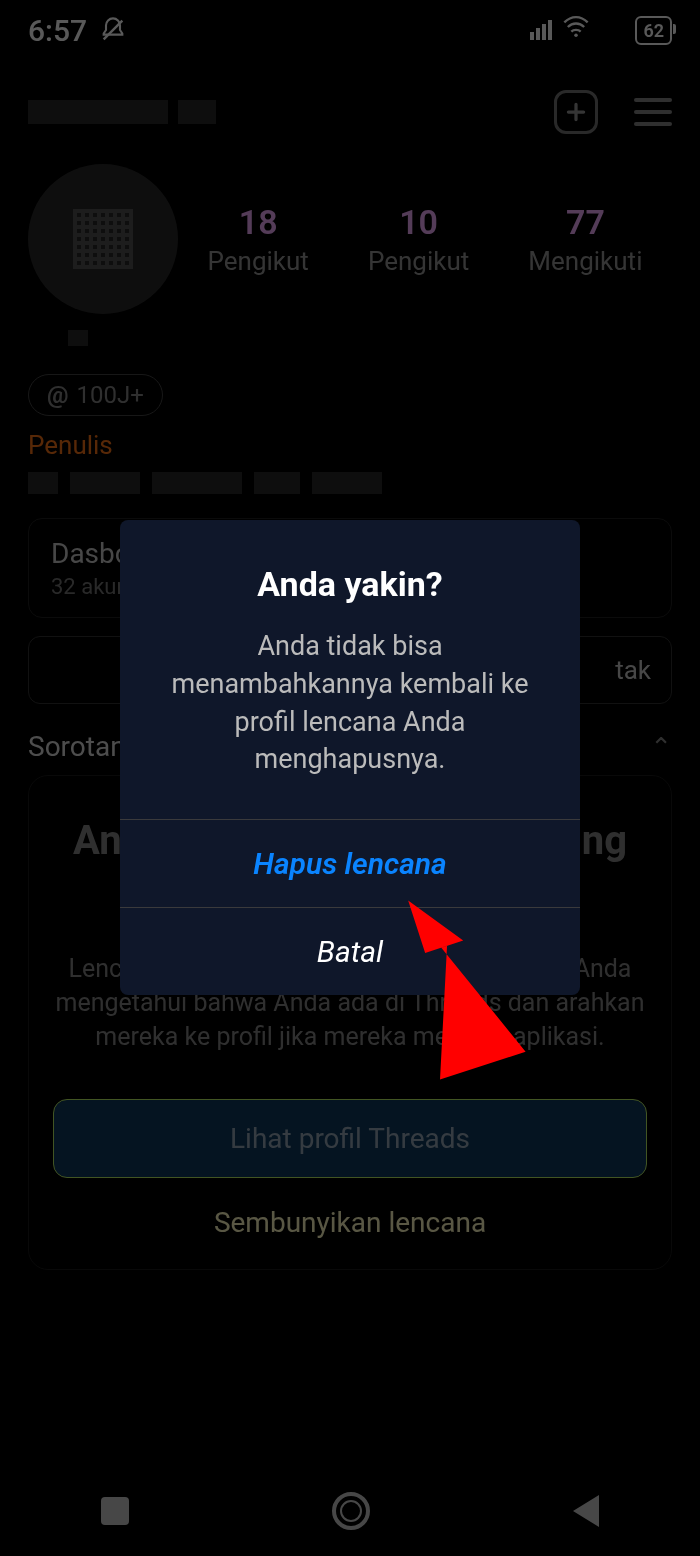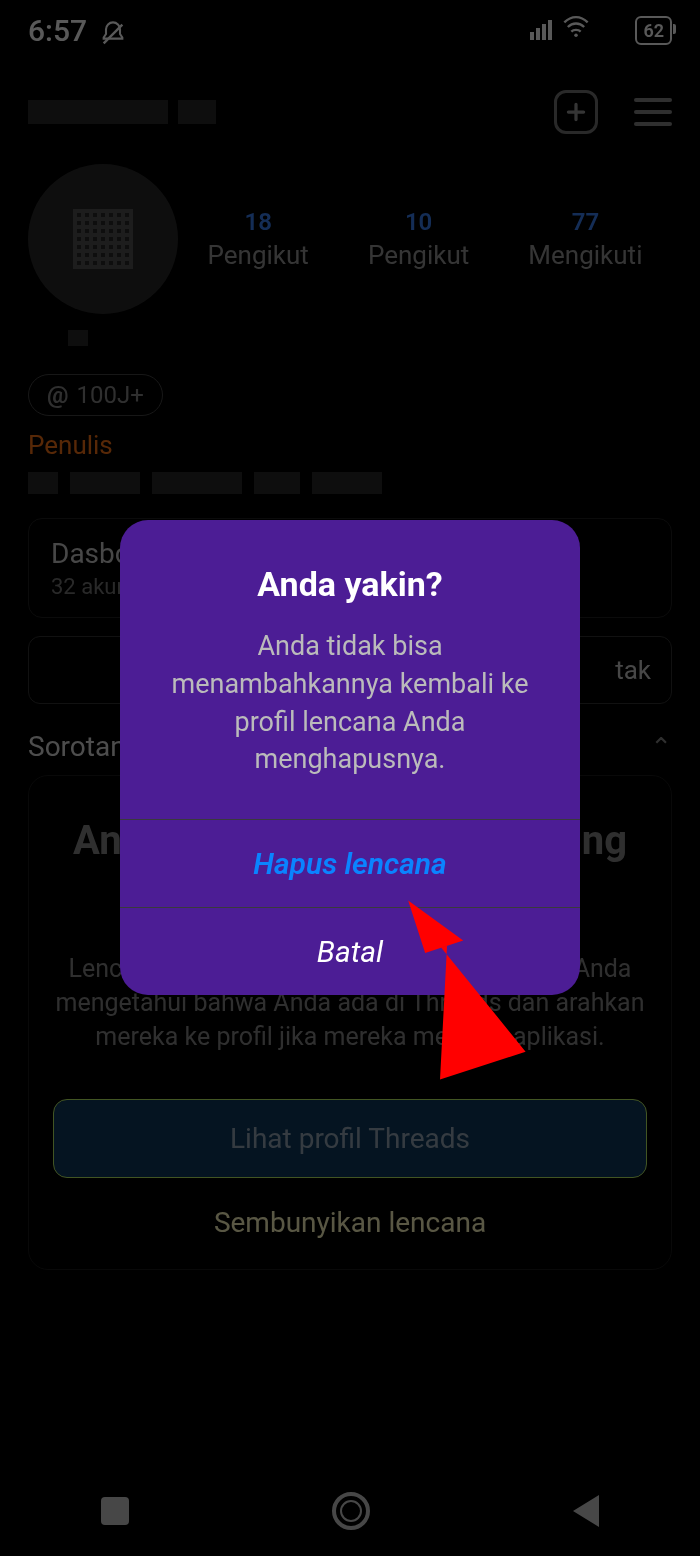--- a/index.html
+++ b/index.html
@@ -1,20 +1,20 @@
 <!DOCTYPE html>
 <html><head>
 <meta charset="utf-8">
 <style>
   * { box-sizing: border-box; margin: 0; padding: 0; }
   html, body { width: 700px; height: 1556px; background: #000; color: #fff; font-family: -apple-system, BlinkMacSystemFont, "Segoe UI", Roboto, Helvetica, Arial, sans-serif; overflow: hidden; position: relative; }
 
   
   .status-bar { position: absolute; top: 0; left: 0; right: 0; height: 60px; display: flex; align-items: center; justify-content: space-between; padding: 0 28px; font-size: 30px; font-weight: 500; }
-  .status-left { display: flex; align-items: flex-end; gap: 12px; }
+  .status-left { display: flex; align-items: center; gap: 12px; }
   .status-right { display: flex; align-items: center; gap: 10px; }
   .mute-icon { width: 28px; height: 28px; position: relative; }
   .signal { display:flex; align-items:flex-end; gap:2px; }
   .signal span { width:4px; background:#fff; display:block; }
   .signal span:nth-child(1){height:8px;} .signal span:nth-child(2){height:12px;} .signal span:nth-child(3){height:16px;} .signal span:nth-child(4){height:20px;}
   .wifi-icon svg { width:28px; height:28px; }
   .battery { border:2px solid #fff; border-radius:6px; padding:2px 6px; font-size:18px; font-weight:600; position:relative;margin-left:35px; }
   .battery::after { content:''; position:absolute; right:-6px; top:6px; width:3px; height:10px; background:#fff; border-radius:0 2px 2px 0; }
 
   
@@ -30,21 +30,21 @@
   .hamburger span { width:38px; height:4px; background:#888; border-radius:2px; }
 
   .profile-row { display:flex; align-items:center; }
   .avatar { width:150px; height:150px; border-radius:50%; background:#2a2a2a; display:flex; align-items:center; justify-content:center; }
   .qr { width:60px; height:60px; background:
     repeating-linear-gradient(0deg,#555 0 4px, transparent 4px 8px),
     repeating-linear-gradient(90deg,#555 0 4px, transparent 4px 8px);
   }
   .stats { flex:1; display:flex; justify-content:space-around; }
   .stat { text-align:center; }
-  .stat-num { font-size:24px; font-weight:600; color:#3b82f6; }
+  .stat-num { font-size:34px; font-weight:600; color:#f0abfc; }
   .stat-label { font-size:26px; color:#999; margin-top:4px; }
 
   .name-redact { margin-top:16px; margin-left:40px; }
   .threads-pill { display:inline-flex; align-items:center; gap:8px; border:1.5px solid #444; border-radius:24px; padding:6px 18px; margin-top:24px; color:#888; font-size:24px; }
   .threads-pill .at { font-weight:bold; }
   .bio-line1 { margin-top:14px; color:#f97316; font-size:26px; }
   .bio-redacts { margin-top:12px; display:flex; gap:12px; }
 
   .dashboard-card { border:1px solid #222; border-radius:14px; padding:18px 22px; margin-top:24px; }
   .dash-title { font-size:28px; color:#ccc; }
@@ -56,21 +56,21 @@
   .section-row { display:flex; justify-content:space-between; align-items:center; margin-top:26px; font-size:28px; color:#ddd; }
   .chev-up { color:#888; font-size:26px; }
 
   .threads-card { border:1px solid #1a1a1a; border-radius:20px; margin-top:12px; padding:40px 24px 30px; text-align:center; }
   .threads-headline { font-size:40px; font-weight:700; color:#888; line-height:1.25; }
   .threads-desc { font-size:25px; color:#888; margin-top:36px; line-height:1.35; }
   .threads-primary-btn { background:#0f3b5e; border:1px solid #bef264; color:#9ab; border-radius:14px; padding:22px 0; margin-top:46px; font-size:28px; }
   .threads-secondary { color:#fef9c3; font-size:28px; margin-top:28px; }
 
   
-  .modal { position:absolute; z-index:100; left:120px; right:120px; top:520px; background:#4c1d95; border-radius:28px; overflow:hidden; }
+  .modal { position:absolute; z-index:100; left:120px; right:120px; top:520px; background:#0f172a; border-radius:8px; overflow:hidden; }
   .modal-body { padding:44px 30px 40px; text-align:center; }
   .modal-title { font-size:34px; font-weight:700; color:#fff; }
   .modal-msg { font-size:27px; color:#bbb; margin-top:24px; line-height:1.4; }
   .modal-divider { height:1px; background:#3a3a3c; }
   .modal-action { padding:26px 0; text-align:center; font-size:30px;font-style:italic; }
   .modal-primary { color:#0a84ff; font-weight:600; }
   .modal-cancel { color:#fff; }
 
   
   .arrow { position:absolute; z-index:200; left:380px; top:890px; pointer-events:none; }

